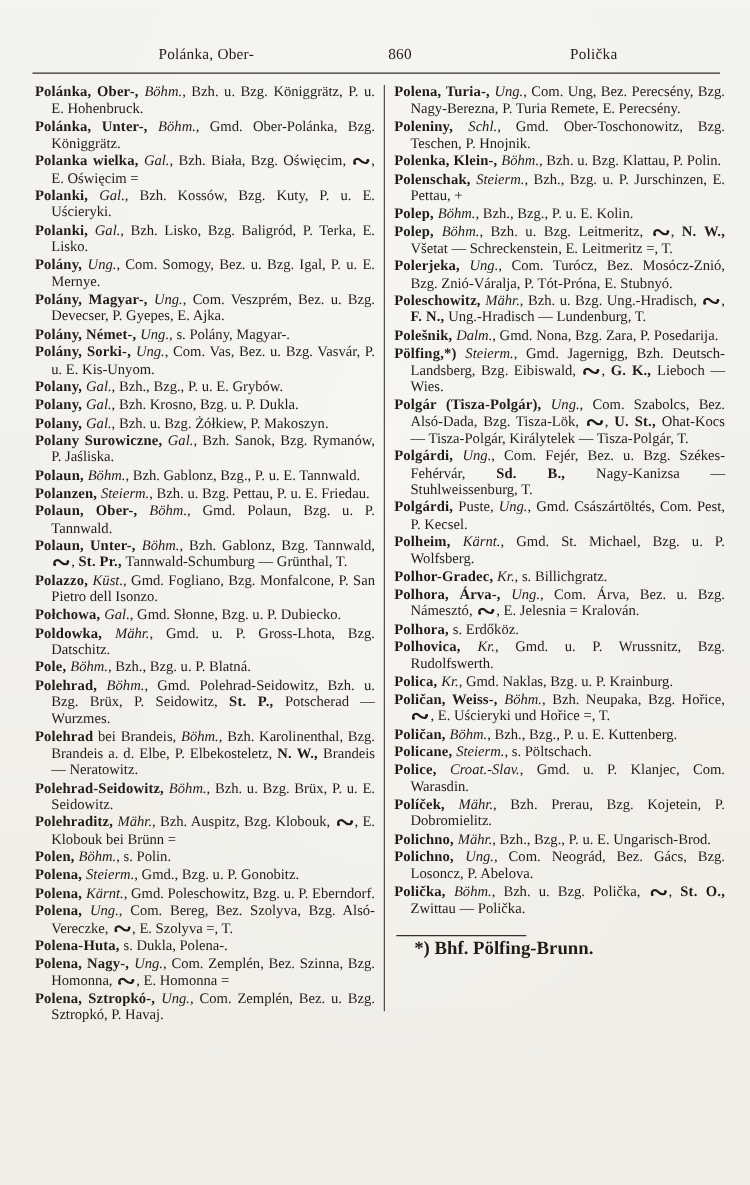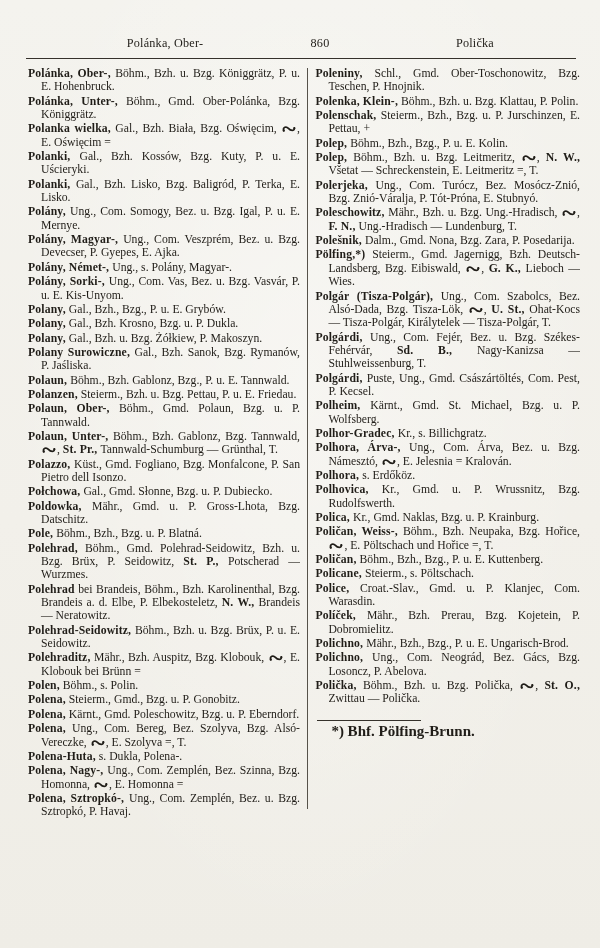--- a/index.html
+++ b/index.html
@@ -35,21 +35,21 @@
   .col-divider{
     width:1px;background:#56524a;margin:2px 8px 10px 7px;
   }
   p.entry{
     margin:1px 0 0 0;
     padding-left:13px;text-indent:-13px;
     text-align:justify;
     font-size:11.7px;line-height:13.35px;
   }
   .bh{font-weight:bold;letter-spacing:.15px;}
-  .it{}
+  .it{font-style:italic;}
   .ph-icon{display:inline-block;vertical-align:-1px;margin:0 1px;}
   .footnote-block{margin-top:14px;}
   .footnote-rule{
     width:104px;height:0;border-top:1.5px solid #35312b;margin:0 0 4px 2px;
   }
   p.footnote{
     margin:0;padding-left:16px;font-size:15px;font-weight:bold;
     line-height:13.4px;
   }
 </style>
@@ -119,20 +119,21 @@
       <path d="M1.6,5.6 C0.8,2.2 4.2,0.9 6.4,3.4 C8.6,5.9 12.4,6.3 12.4,3.2" fill="none" stroke="#201d18" stroke-width="1.7" stroke-linecap="round"></path>
       <circle cx="1.8" cy="5.7" r="1.1" fill="#201d18"></circle>
       <circle cx="12.3" cy="3.2" r="1.1" fill="#201d18"></circle>
     </svg><span>, E. Homonna =</span></p>
           <p class="entry"><span class="bh">Polena, Sztropkó-, </span><span class="it">Ung.</span><span>, Com. Zemplén, Bez. u. Bzg. Sztropkó, P. Havaj.</span></p>
         </div>
     </div>
     <div class="col-divider"></div>
     <div class="col col-right">
       <div>
+          <p class="entry"><span class="bh">Polena, Turia-, </span><span class="it">Ung.</span><span>, Com. Ung, Bez. Perecsény, Bzg. Nagy-Berezna, P. Turia Remete, E. Perecsény.</span></p>
           <p class="entry"><span class="bh">Poleniny, </span><span class="it">Schl.</span><span>, Gmd. Ober-Toschonowitz, Bzg. Teschen, P. Hnojnik.</span></p>
           <p class="entry"><span class="bh">Polenka, Klein-, </span><span class="it">Böhm.</span><span>, Bzh. u. Bzg. Klattau, P. Polin.</span></p>
           <p class="entry"><span class="bh">Polenschak, </span><span class="it">Steierm.</span><span>, Bzh., Bzg. u. P. Jurschinzen, E. Pettau, +</span></p>
           <p class="entry"><span class="bh">Polep, </span><span class="it">Böhm.</span><span>, Bzh., Bzg., P. u. E. Kolin.</span></p>
           <p class="entry"><span class="bh">Polep, </span><span class="it">Böhm.</span><span>, Bzh. u. Bzg. Leitmeritz, </span><svg class="ph-icon" width="14" height="8" viewBox="0 0 14 8">
       <path d="M1.6,5.6 C0.8,2.2 4.2,0.9 6.4,3.4 C8.6,5.9 12.4,6.3 12.4,3.2" fill="none" stroke="#201d18" stroke-width="1.7" stroke-linecap="round"></path>
       <circle cx="1.8" cy="5.7" r="1.1" fill="#201d18"></circle>
       <circle cx="12.3" cy="3.2" r="1.1" fill="#201d18"></circle>
     </svg><span>, </span><span class="bh">N. W., </span><span>Všetat — Schreckenstein, E. Leitmeritz =, T.</span></p>
           <p class="entry"><span class="bh">Polerjeka, </span><span class="it">Ung.</span><span>, Com. Turócz, Bez. Mosócz-Znió, Bzg. Znió-Váralja, P. Tót-Próna, E. Stubnyó.</span></p>
@@ -161,21 +162,21 @@
       <circle cx="1.8" cy="5.7" r="1.1" fill="#201d18"></circle>
       <circle cx="12.3" cy="3.2" r="1.1" fill="#201d18"></circle>
     </svg><span>, E. Jelesnia = Kralován.</span></p>
           <p class="entry"><span class="bh">Polhora, </span><span>s. Erdőköz.</span></p>
           <p class="entry"><span class="bh">Polhovica, </span><span class="it">Kr.</span><span>, Gmd. u. P. Wrussnitz, Bzg. Rudolfswerth.</span></p>
           <p class="entry"><span class="bh">Polica, </span><span class="it">Kr.</span><span>, Gmd. Naklas, Bzg. u. P. Krainburg.</span></p>
           <p class="entry"><span class="bh">Poličan, Weiss-, </span><span class="it">Böhm.</span><span>, Bzh. Neupaka, Bzg. Hořice, </span><svg class="ph-icon" width="14" height="8" viewBox="0 0 14 8">
       <path d="M1.6,5.6 C0.8,2.2 4.2,0.9 6.4,3.4 C8.6,5.9 12.4,6.3 12.4,3.2" fill="none" stroke="#201d18" stroke-width="1.7" stroke-linecap="round"></path>
       <circle cx="1.8" cy="5.7" r="1.1" fill="#201d18"></circle>
       <circle cx="12.3" cy="3.2" r="1.1" fill="#201d18"></circle>
-    </svg><span>, E. Pöltschach und Hořice =, T.</span></p>
+    </svg><span>, E. Uścieryki und Hořice =, T.</span></p>
           <p class="entry"><span class="bh">Poličan, </span><span class="it">Böhm.</span><span>, Bzh., Bzg., P. u. E. Kuttenberg.</span></p>
           <p class="entry"><span class="bh">Policane, </span><span class="it">Steierm.</span><span>, s. Pöltschach.</span></p>
           <p class="entry"><span class="bh">Police, </span><span class="it">Croat.-Slav.</span><span>, Gmd. u. P. Klanjec, Com. Warasdin.</span></p>
           <p class="entry"><span class="bh">Políček, </span><span class="it">Mähr.</span><span>, Bzh. Prerau, Bzg. Kojetein, P. Dobromielitz.</span></p>
           <p class="entry"><span class="bh">Polichno, </span><span class="it">Mähr.</span><span>, Bzh., Bzg., P. u. E. Ungarisch-Brod.</span></p>
           <p class="entry"><span class="bh">Polichno, </span><span class="it">Ung.</span><span>, Com. Neográd, Bez. Gács, Bzg. Losoncz, P. Abelova.</span></p>
           <p class="entry"><span class="bh">Polička, </span><span class="it">Böhm.</span><span>, Bzh. u. Bzg. Polička, </span><svg class="ph-icon" width="14" height="8" viewBox="0 0 14 8">
       <path d="M1.6,5.6 C0.8,2.2 4.2,0.9 6.4,3.4 C8.6,5.9 12.4,6.3 12.4,3.2" fill="none" stroke="#201d18" stroke-width="1.7" stroke-linecap="round"></path>
       <circle cx="1.8" cy="5.7" r="1.1" fill="#201d18"></circle>
       <circle cx="12.3" cy="3.2" r="1.1" fill="#201d18"></circle>

